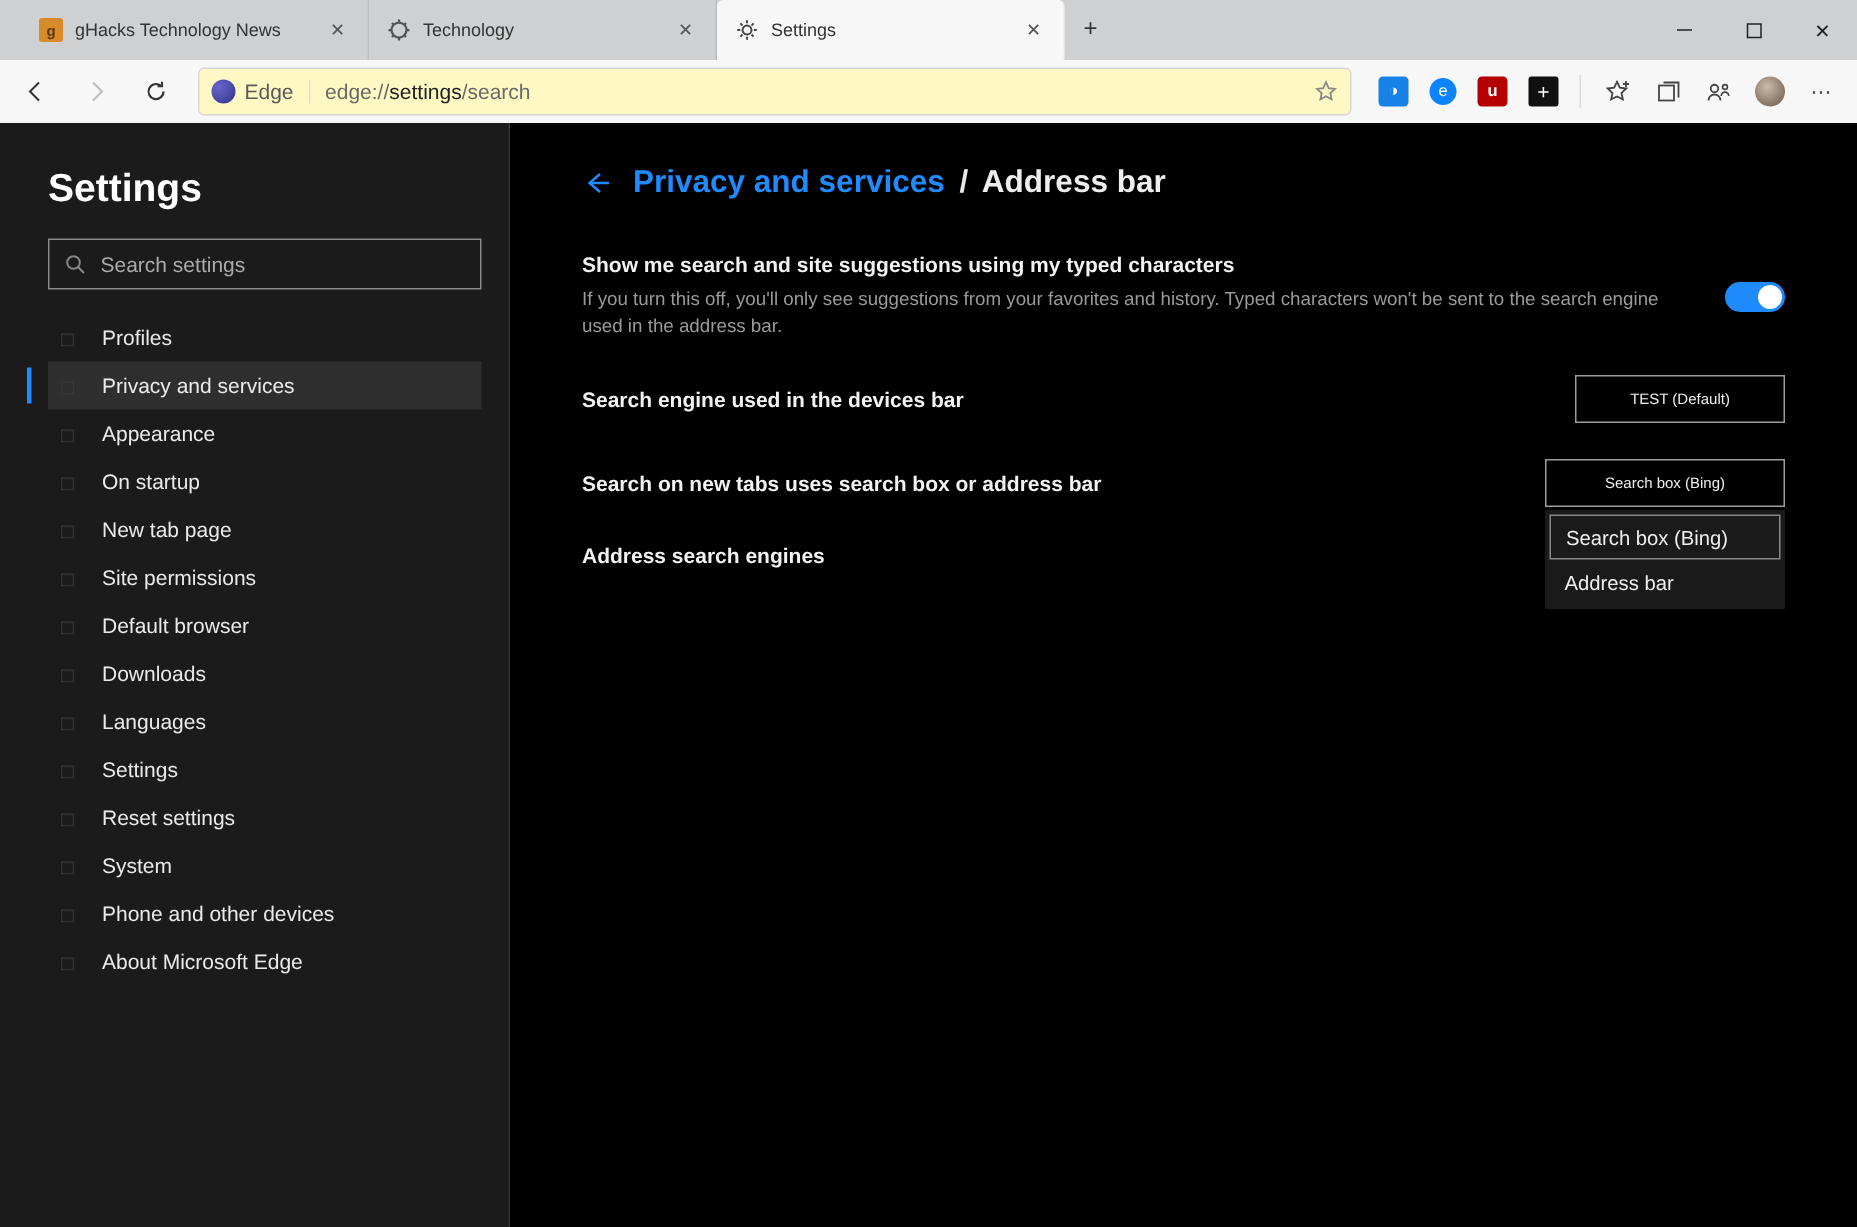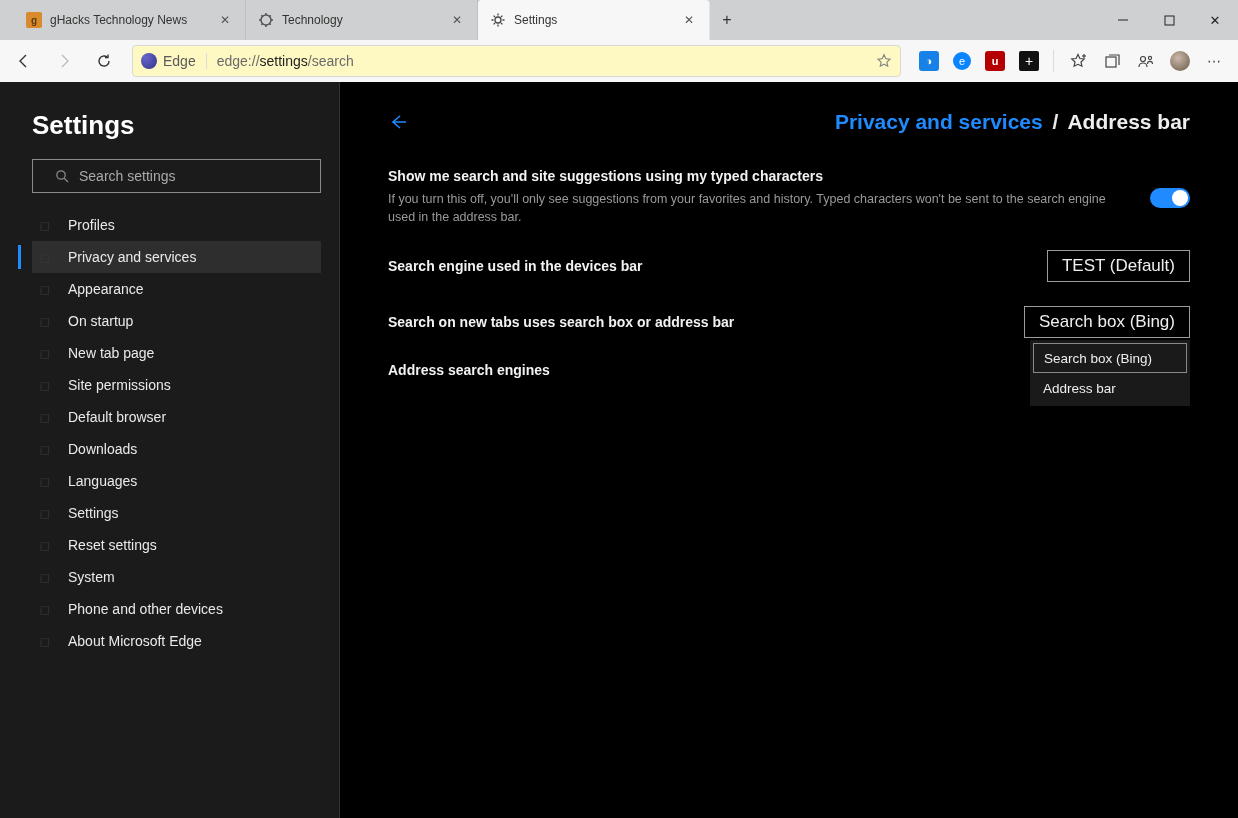--- a/index.html
+++ b/index.html
@@ -31,40 +31,40 @@
   .ico.sep { width: 1px; height: 22px; background: #dcdcdc; }
   .ico.blue-sq { background:#1681e6; color:#fff; border-radius:3px; font-size:11px; }
   .ico.blue-circ { width:18px;height:18px;border-radius:50%;background:#0a84ff;color:#fff;font-size:11px; }
   .ico.red-shield { color:#fff; background:#b40000; border-radius:3px; font-weight:bold; font-size:11px; }
   .ico.black-sq { background:#111; color:#fff; border-radius:2px; font-size:14px; }
   .ico.avatar { width:20px; height:20px; border-radius:50%; background: radial-gradient(circle at 40% 35%, #cba, #654); }
   
   .content { flex: 1; display: flex; background: #000000; color: #fff; }
   .sidebar { width: 340px; background: #1b1b1b; border-right: 1px solid #333; padding: 28px 18px 18px 32px; display: flex; flex-direction: column; }
   .sidebar h1 { font-size: 26px; font-weight: 600; margin-bottom: 18px; }
-  .searchbox { height: 34px; border: 1px solid #8a8a8a; background: transparent; display: flex; align-items: center; padding: 0 22px; gap: 10px; color: #aaa; font-size: 14px; margin-bottom: 10px; }
+  .searchbox { height: 34px; border: 1px solid #8a8a8a; background: transparent; display: flex; align-items: center; padding: 0 10px; gap: 10px; color: #aaa; font-size: 14px; margin-bottom: 10px; }
   .searchbox .sicon { color: #888; font-size: 14px; }
   .navlist { list-style: none; margin-top: 6px; }
   .navlist li { display: flex; align-items: center; gap: 14px; height: 32px; padding-left: 4px; font-size: 14px; color: #eaeaea; position: relative; cursor: default; }
   .navlist li .navico { width: 18px; height: 18px; display: inline-flex; align-items:center; justify-content:center; color:#3a3a3a; font-size:13px; }
   .navlist li.active { background: #2e2e2e; }
   .navlist li.active::before { content:""; position:absolute; left:-14px; top:4px; bottom:4px; width:3px; background:#1f8bff; }
   .main { flex: 1; padding: 28px 48px; position: relative; overflow: hidden; }
-  .crumb { display: flex; align-items: center; gap: 14px; font-size: 21px; font-weight: 600; margin-bottom: 34px; justify-content: space-between; }
+  .crumb { display: flex; align-items: center; gap: 14px; font-size: 21px; font-weight: 600; margin-bottom: 34px; }
   .crumb .backarr { color: #1f8bff; font-size: 20px; font-weight: normal; }
   .crumb .link { color: #1f8bff; }
   .crumb .sep { color: #e8e8e8; margin: 0 4px; }
   .crumb .cur { color: #eeeeee; }
   .setting-row { margin-bottom: 24px; display:flex; align-items:center; }
   .setting-row .textcol { flex:1; padding-right: 30px; }
   .setting-row .title { font-size: 14px; font-weight: 600; color: #f2f2f2; }
   .setting-row .desc { font-size: 12.5px; color: #9a9a9a; margin-top: 6px; line-height: 1.45; max-width: 740px; }
   .toggle { width: 40px; height: 20px; border-radius: 10px; background: #1f8bff; position: relative; flex-shrink: 0; margin-top: 2px; }
   .toggle::after { content:""; position:absolute; right:2px; top:2px; width:16px; height:16px; border-radius:50%; background:#fff; }
-  .selectbtn { border: 1px solid #9c9c9c; background: transparent; color: #eee; font-size: 17px; height: 32px; min-width: 140px; padding: 0 14px; display:flex; align-items:center; justify-content:center; white-space: nowrap; }
+  .selectbtn { border: 1px solid #9c9c9c; background: transparent; color: #eee; font-size: 10px; height: 32px; min-width: 140px; padding: 0 14px; display:flex; align-items:center; justify-content:center; white-space: nowrap; }
   .dropdown { position: relative; }
   .dropdown .selectbtn { min-width: 160px; }
   .dropdown-menu { position:absolute; top: 34px; right:0; min-width: 160px; background:#1a1a1a; padding:3px; }
   .dropdown-menu .opt { height: 30px; display:flex; align-items:center; padding: 0 10px; font-size: 13.5px; color:#eee; }
   .dropdown-menu .opt.sel { border:1px solid #888; }
   svg { display:block; }
 </style>
 </head>
 <body>
 

